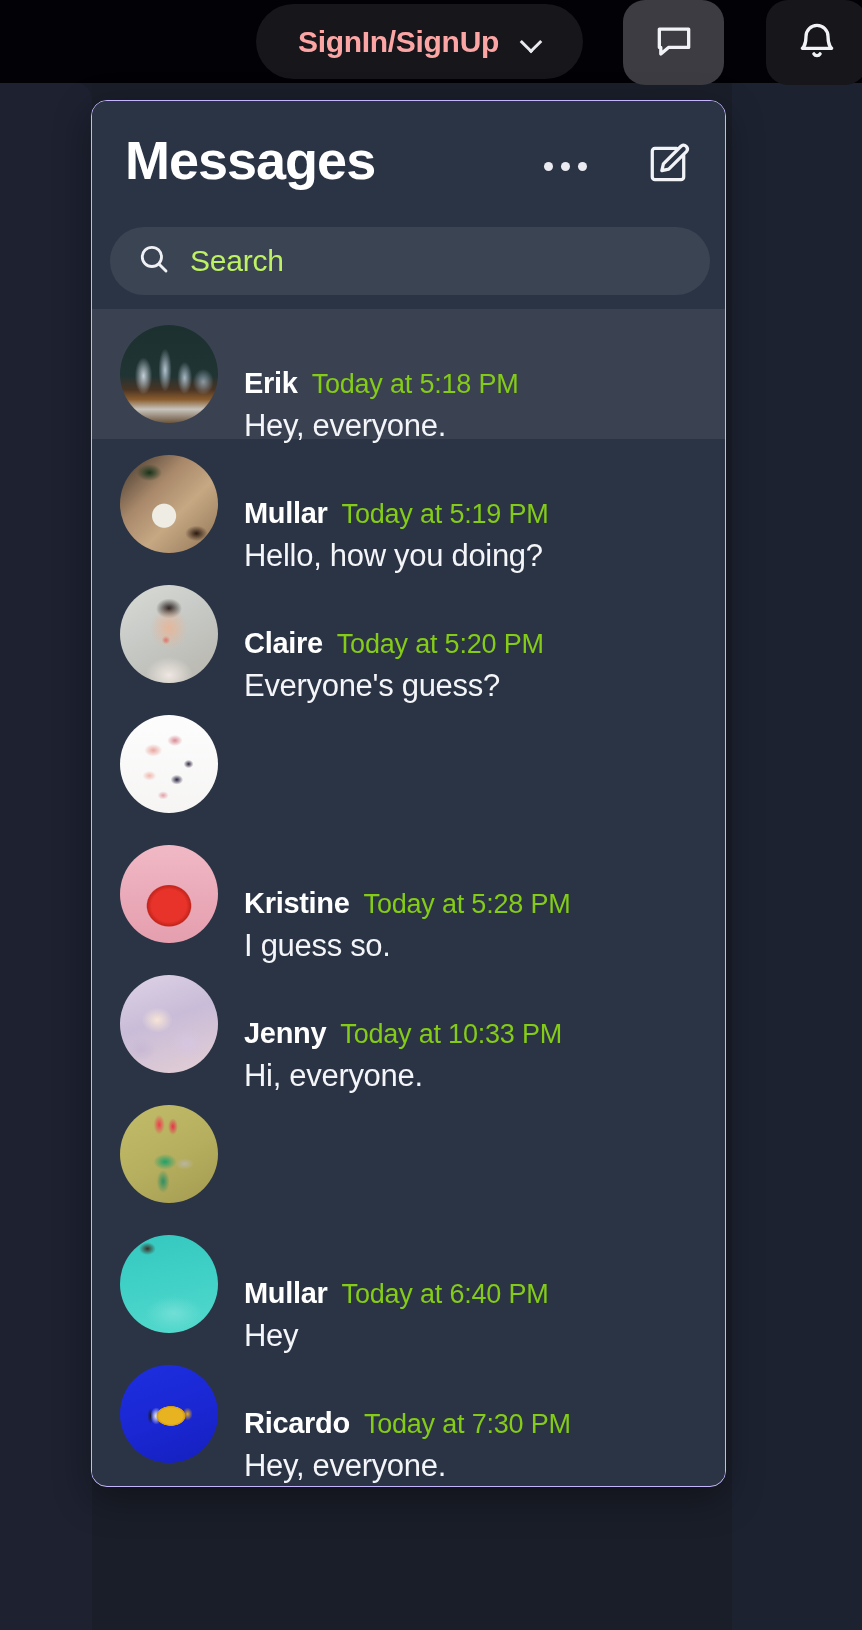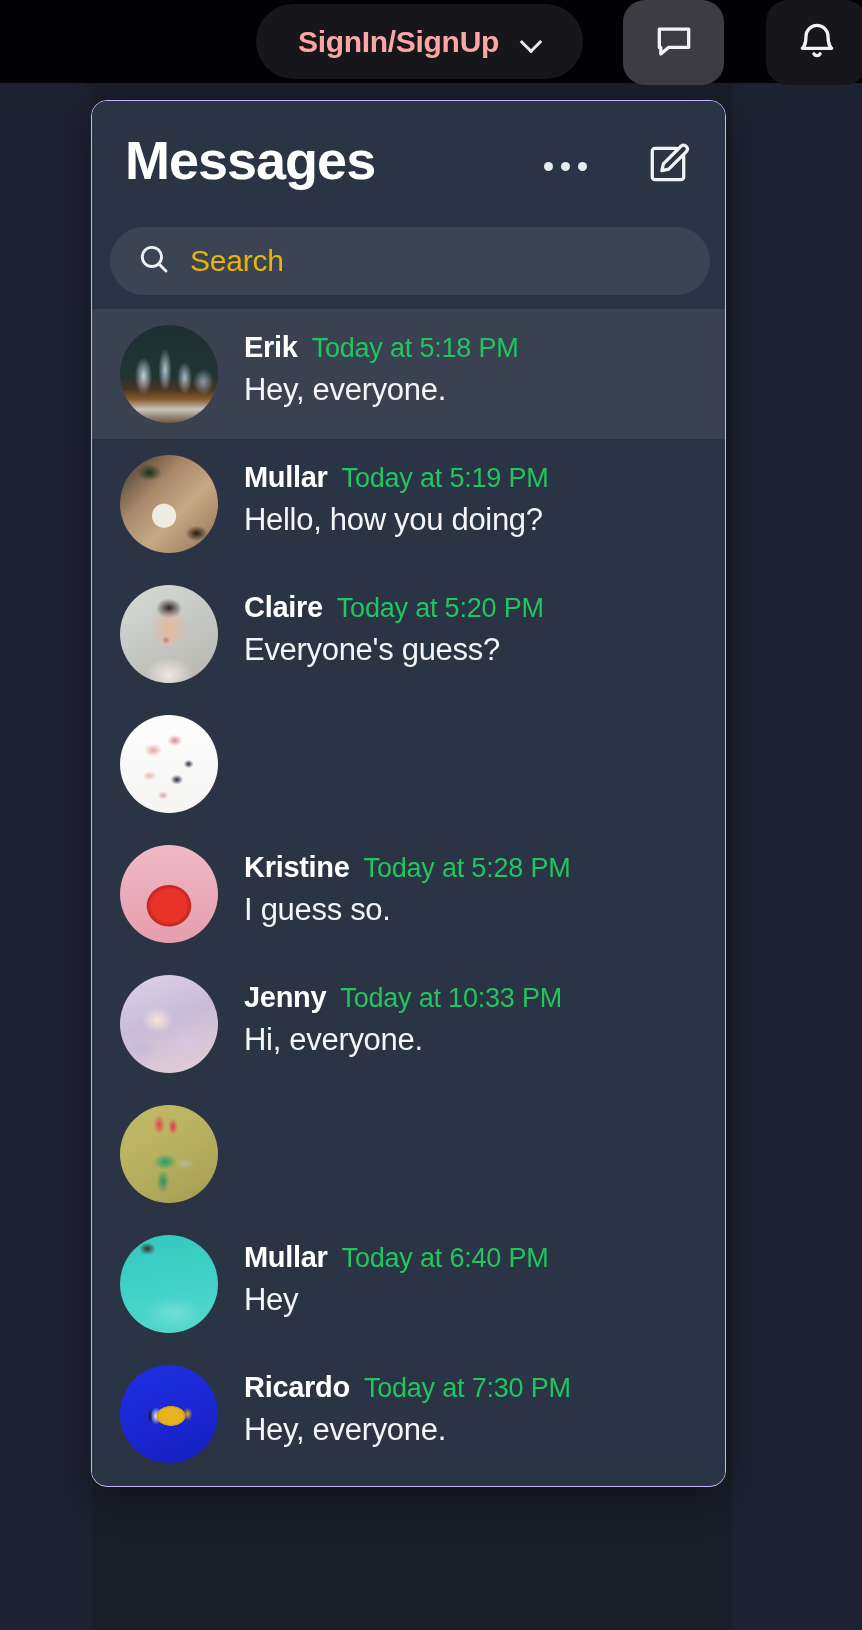--- a/index.html
+++ b/index.html
@@ -161,21 +161,21 @@
     background: #3b4453;
     border-radius: 34px;
     display: flex;
     align-items: center;
     padding: 0 26px;
     gap: 18px;
     cursor: text;
   }
   .search-placeholder {
     font-size: 30px;
-    color: #eab308;
+    color: #bef264;
     letter-spacing: -0.2px;
   }
 
   
   .msg-list {
     background: #2b3444;
   }
   .msg-row {
     display: flex;
     align-items: flex-start;
@@ -203,30 +203,31 @@
   .msg-body {
     flex: 1 1 auto;
     min-width: 0;
     padding-top: 6px;
   }
   .msg-meta {
     display: flex;
     align-items: baseline;
     gap: 14px;
     white-space: nowrap;
+    margin-top: 36px;
   }
   .msg-name {
     font-size: 29px;
     font-weight: 700;
     color: #ffffff;
     letter-spacing: -0.3px;
   }
   .msg-time {
     font-size: 27px;
-    color: #22c55e;
+    color: #84cc16;
     letter-spacing: -0.2px;
   }
   .msg-text {
     margin-top: 8px;
     font-size: 31px;
     color: #f4f5f8;
     letter-spacing: -0.3px;
     white-space: nowrap;
   }
 

